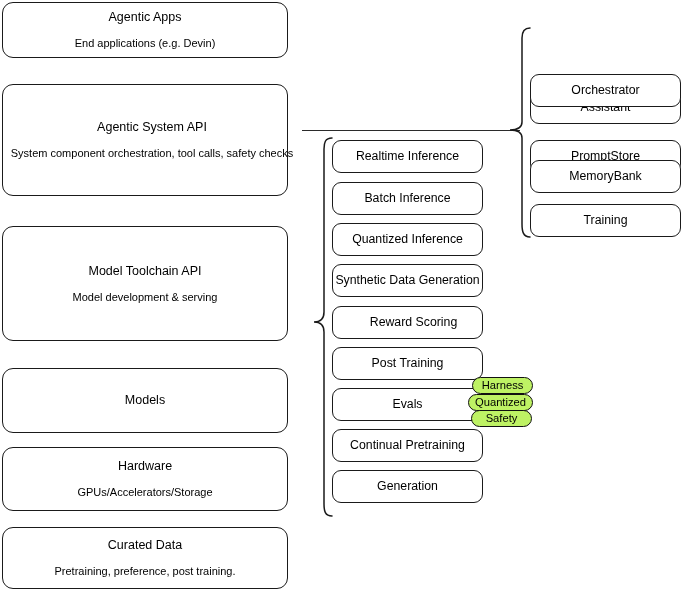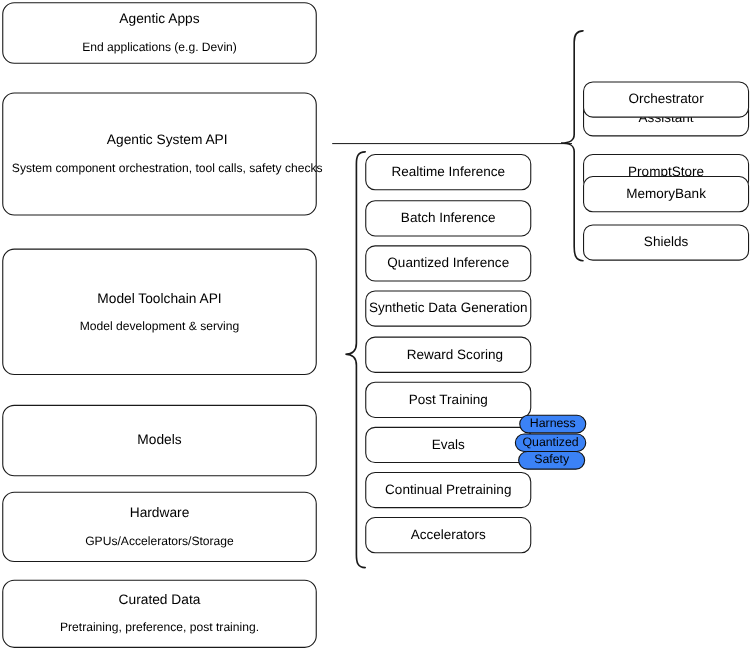--- a/index.html
+++ b/index.html
@@ -66,21 +66,21 @@
   .chip-right {
     left: 530px;
     width: 151px;
   }
 
   
   .pill {
     position: absolute;
     box-sizing: border-box;
     border: 1.4px solid #111;
-    background: #3b82f6;
+    background: #bef264;
     border-radius: 999px;
     height: 17px;
     display: flex;
     align-items: center;
     justify-content: center;
     font-size: 11.2px;
     line-height: 17px;
     white-space: nowrap;
     z-index: 6;
   }
@@ -166,21 +166,21 @@
   <div class="node chip chip-mid" style="top:347px;">
     <div class="title">Post Training</div>
   </div>
   <div class="node chip chip-mid" style="top:388px;">
     <div class="title">Evals</div>
   </div>
   <div class="node chip chip-mid" style="top:429px;">
     <div class="title">Continual Pretraining</div>
   </div>
   <div class="node chip chip-mid" style="top:470px;">
-    <div class="title">Accelerators</div>
+    <div class="title">Generation</div>
   </div>
 
   <div class="pill" style="left:472px;top:377px;width:61px;">
     <span>Harness</span>
   </div>
   <div class="pill" style="left:468px;top:394px;width:65px;">
     <span>Quantized</span>
   </div>
   <div class="pill" style="left:471px;top:410px;width:61px;">
     <span>Safety</span>
@@ -192,16 +192,16 @@
   <div class="node chip chip-right" style="top:74px;">
     <div class="title">Orchestrator</div>
   </div>
   <div class="node chip chip-right" style="top:100px;margin-top:40px;">
     <div class="title">PromptStore</div>
   </div>
   <div class="node chip chip-right" style="top:160px;">
     <div class="title">MemoryBank</div>
   </div>
   <div class="node chip chip-right" style="top:204px;">
-    <div class="title">Shields</div>
+    <div class="title">Training</div>
   </div>
 
 </div>
 
 </body></html>

